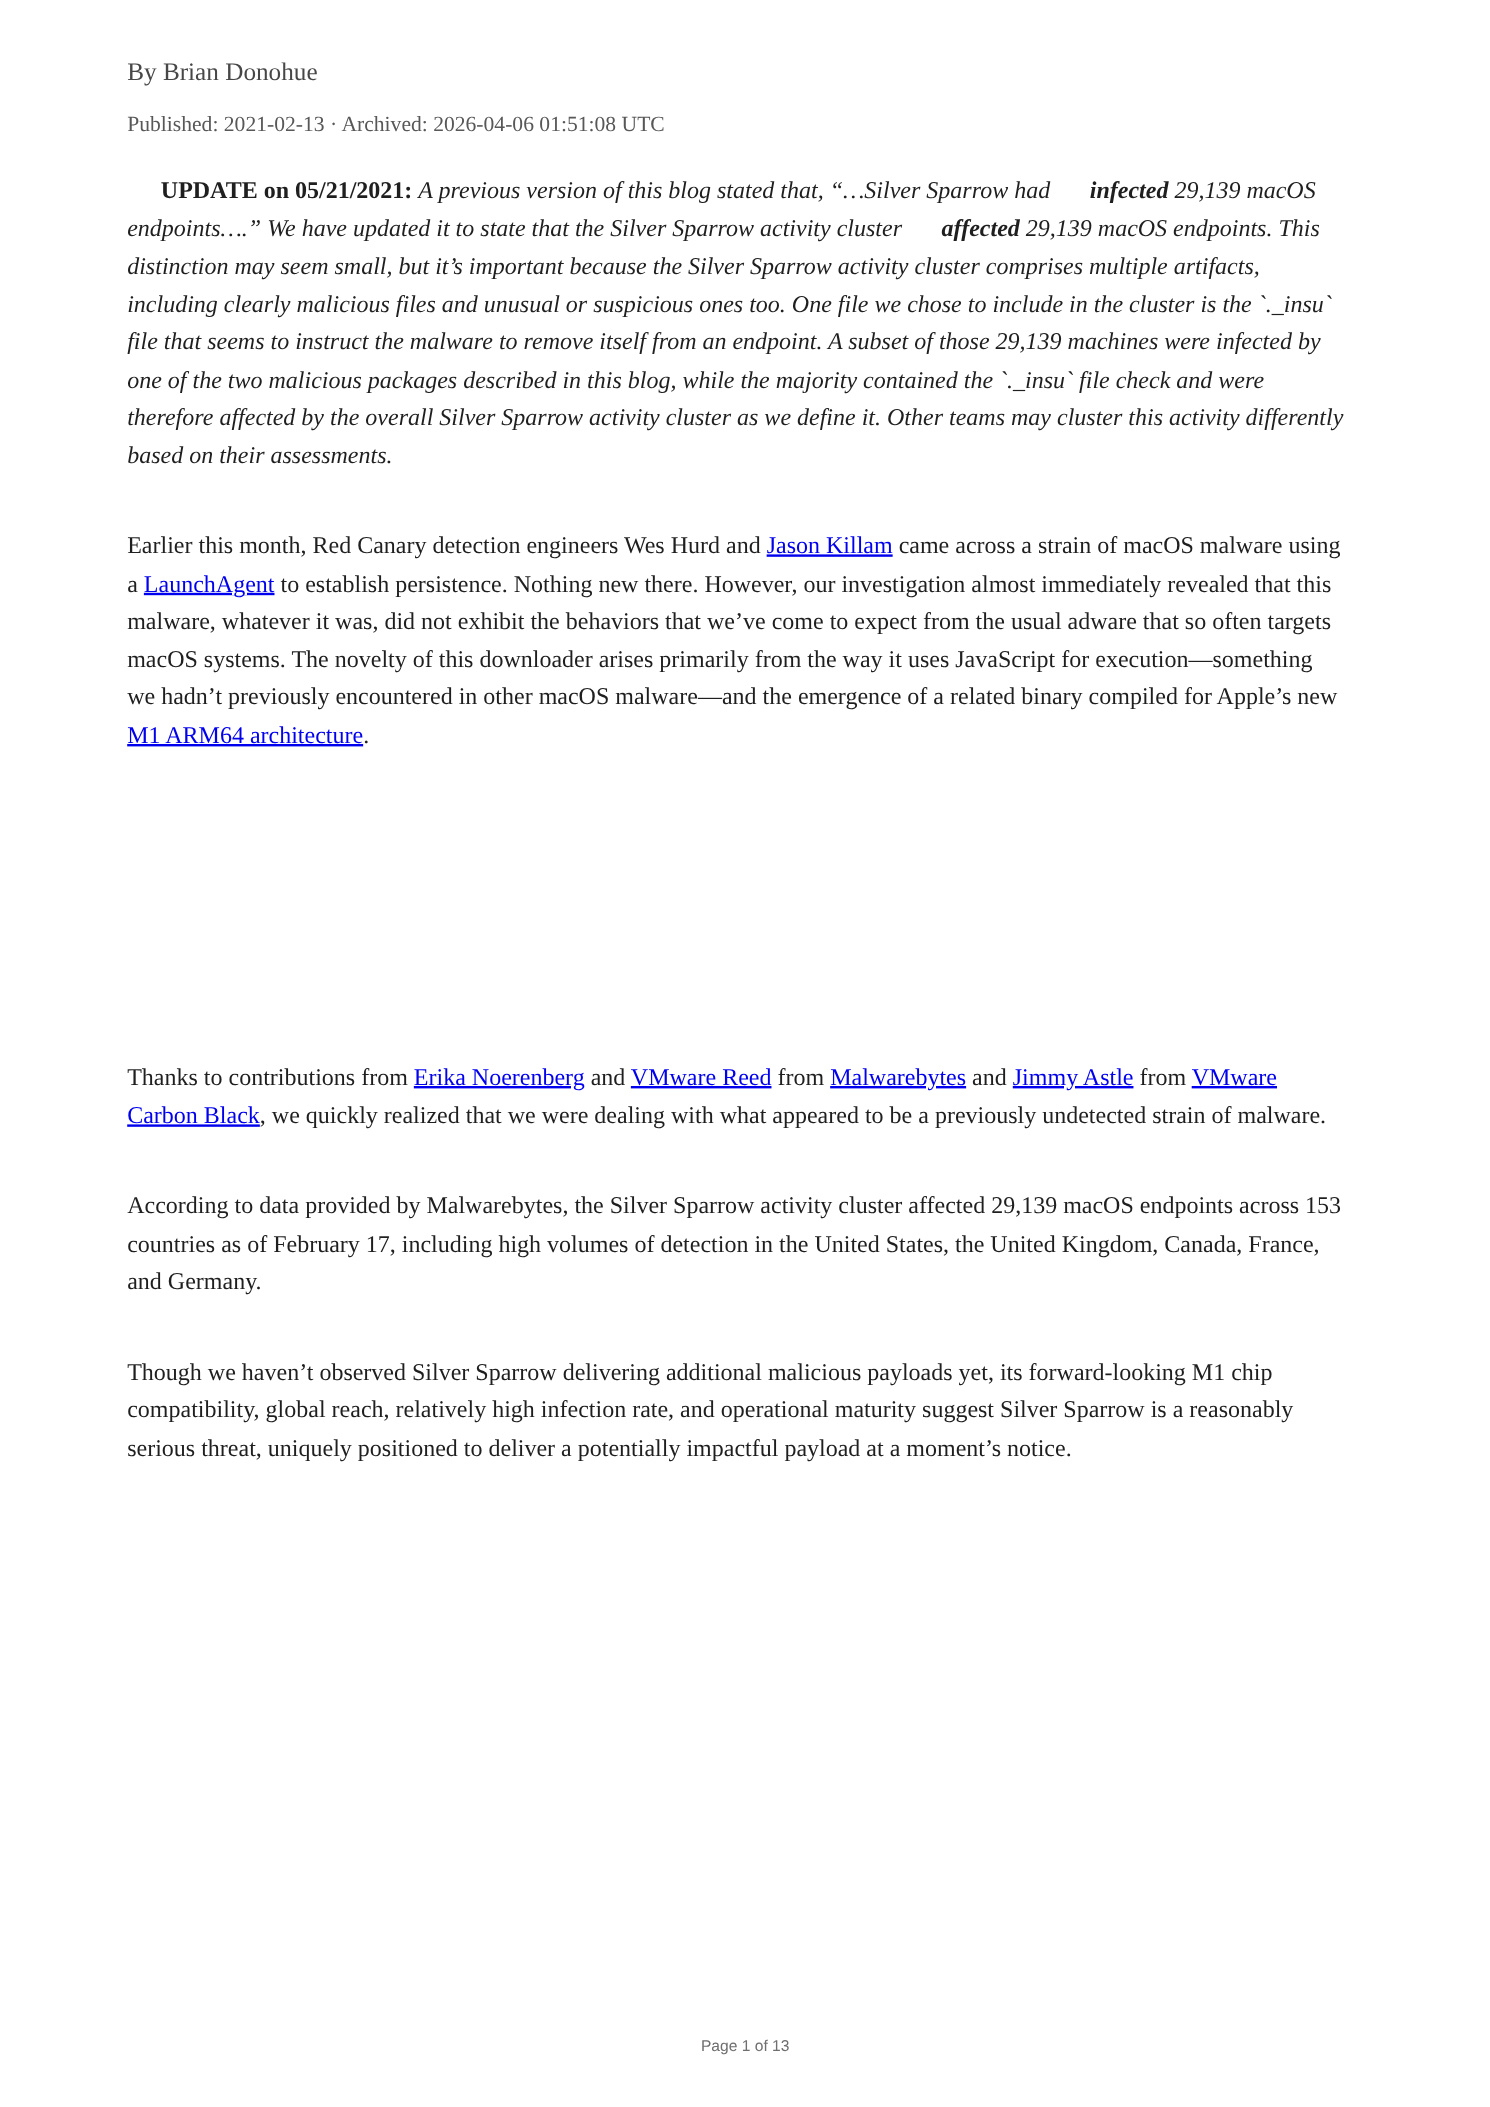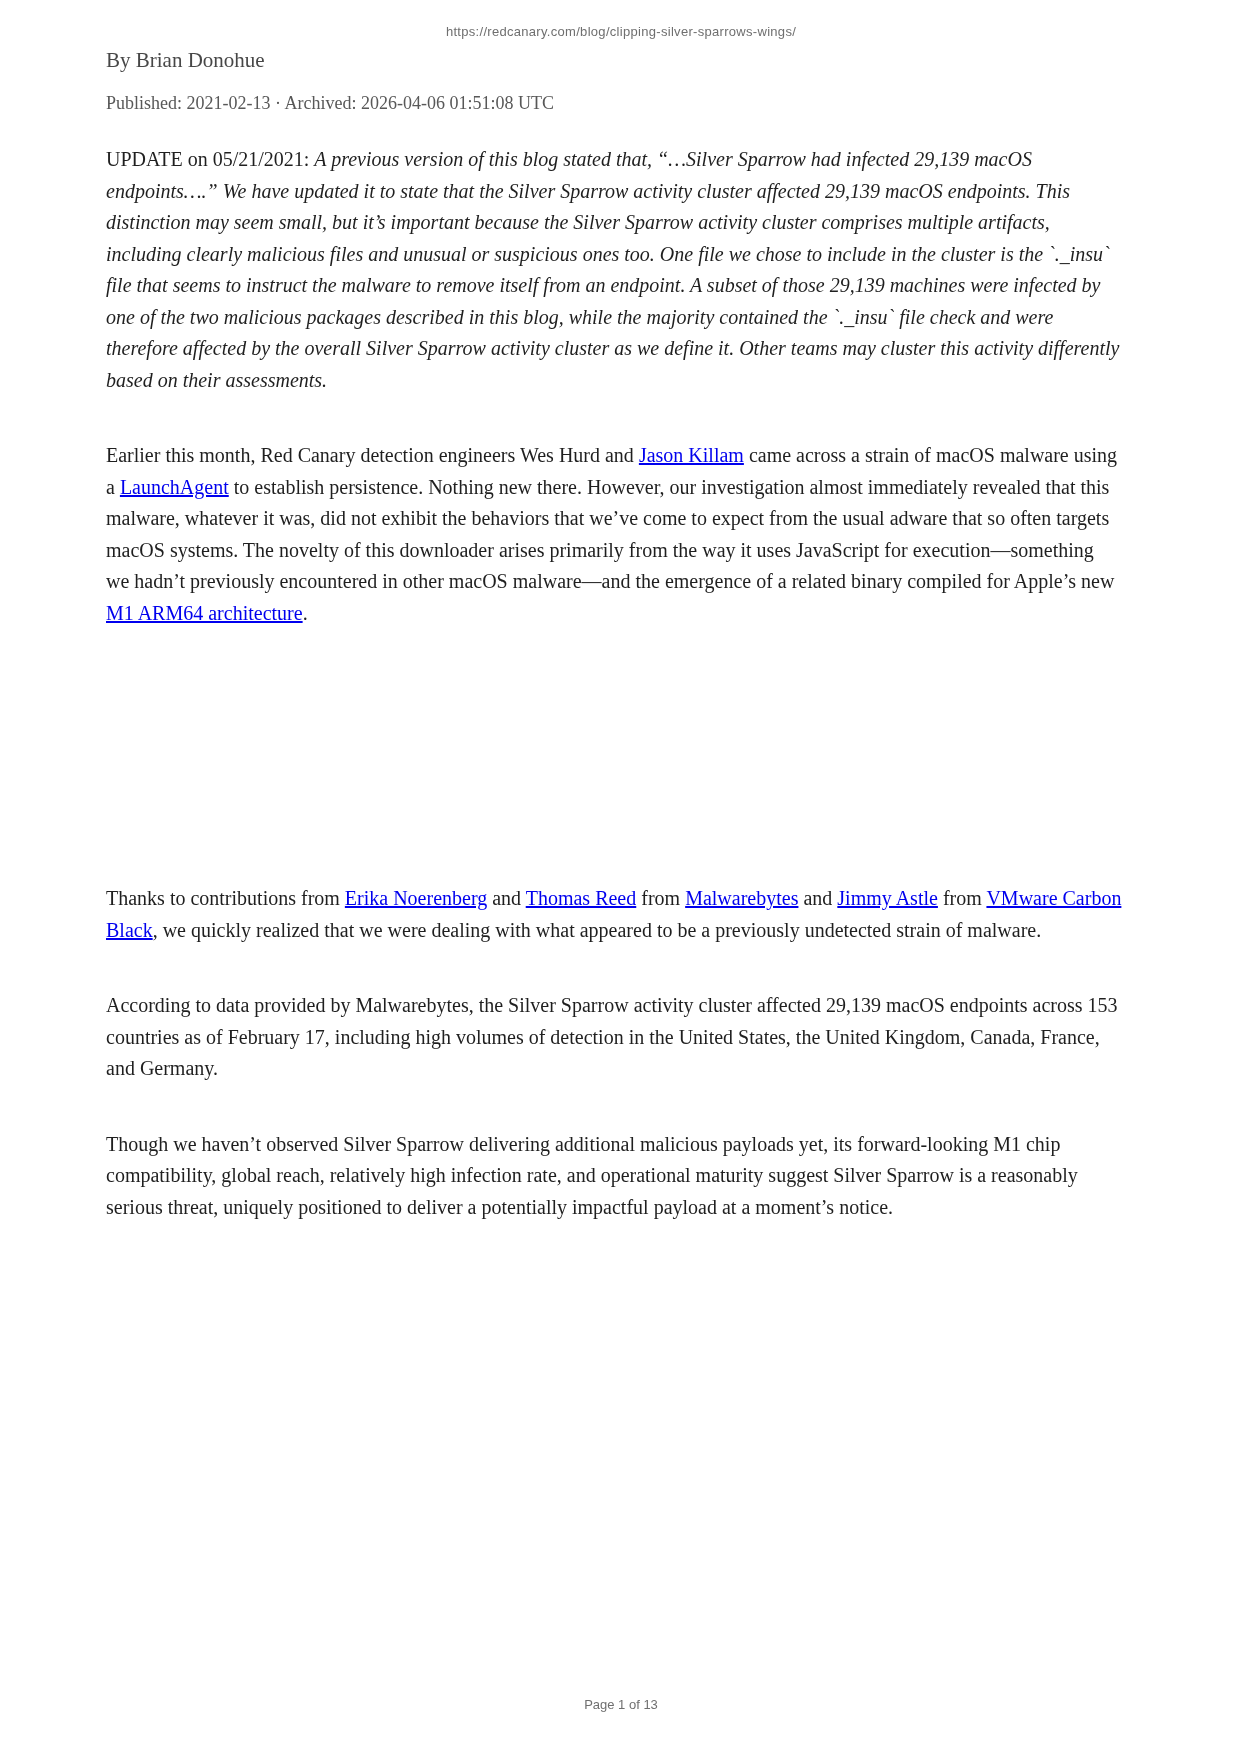--- a/index.html
+++ b/index.html
@@ -49,57 +49,56 @@
     color: #585858;
   }
   p.body {
     font-size: 20px;
     line-height: 31.5px;
     margin-top: 44px;
     color: #1f1f1f;
   }
   p.body.first { margin-top: 30px; }
   p.update { font-style: italic; }
-  p.update strong { font-weight: 400; }
+  p.update strong { font-weight: 700; margin-left: 28px; }
   strong.upright { font-style: normal; }
   a.link { color: var(--link, #0000ee); text-decoration: underline; cursor: pointer; text-align: center; }
   .image-gap { height: 210px; }
   .footer {
     position: absolute;
     top: 1697px;
     left: 0;
     width: 100%;
     text-align: center;
     font-family: "Liberation Sans", sans-serif;
     font-size: 13px;
     color: var(--muted-light, #6b6b6b);
   }
 </style>
 </head>
 <body>
 
 <div class="page">
 
-  <div class="url-bar">https://redcanary.com/blog/clipping-silver-sparrows-wings/</div>
 
   <div class="content">
 
 
     <div class="byline">By Brian Donohue</div>
 
     <div class="meta">Published: 2021-02-13 · Archived: 2026-04-06 01:51:08 UTC</div>
 
     <p class="body update first"><strong class="upright">UPDATE on 05/21/2021: </strong>A previous version of this blog stated that, “…Silver Sparrow had <strong>infected</strong> 29,139 macOS endpoints….” We have updated it to state that the Silver Sparrow activity cluster <strong>affected</strong> 29,139 macOS endpoints. This distinction may seem small, but it’s important because the Silver Sparrow activity cluster comprises multiple artifacts, including clearly malicious files and unusual or suspicious ones too. One file we chose to include in the cluster is the `._insu` file that seems to instruct the malware to remove itself from an endpoint. A subset of those 29,139 machines were infected by one of the two malicious packages described in this blog, while the majority contained the `._insu` file check and were therefore affected by the overall Silver Sparrow activity cluster as we define it. Other teams may cluster this activity differently based on their assessments.</p>
 
     <p class="body">Earlier this month, Red Canary detection engineers Wes Hurd and <a class="link" href="#">Jason Killam</a> came across a strain of macOS malware using a <a class="link" href="#">LaunchAgent</a> to establish persistence. Nothing new there. However, our investigation almost immediately revealed that this malware, whatever it was, did not exhibit the behaviors that we’ve come to expect from the usual adware that so often targets macOS systems. The novelty of this downloader arises primarily from the way it uses JavaScript for execution—something we hadn’t previously encountered in other macOS malware—and the emergence of a related binary compiled for Apple’s new <a class="link" href="#">M1 ARM64 architecture</a>.</p>
 
 
     <div class="image-gap"></div>
 
-    <p class="body">Thanks to contributions from <a class="link" href="#">Erika Noerenberg</a> and <a class="link" href="#">Thomas Reed</a> from <a class="link" href="#">Malwarebytes</a> and <a class="link" href="#">Jimmy Astle</a> from <a class="link" href="#">VMware Carbon Black</a>, we quickly realized that we were dealing with what appeared to be a previously undetected strain of malware.</p>
+    <p class="body">Thanks to contributions from <a class="link" href="#">Erika Noerenberg</a> and <a class="link" href="#">VMware Reed</a> from <a class="link" href="#">Malwarebytes</a> and <a class="link" href="#">Jimmy Astle</a> from <a class="link" href="#">VMware Carbon Black</a>, we quickly realized that we were dealing with what appeared to be a previously undetected strain of malware.</p>
 
     <p class="body">According to data provided by Malwarebytes, the Silver Sparrow activity cluster affected 29,139 macOS endpoints across 153 countries as of February 17, including high volumes of detection in the United States, the United Kingdom, Canada, France, and Germany.</p>
 
     <p class="body">Though we haven’t observed Silver Sparrow delivering additional malicious payloads yet, its forward-looking M1 chip compatibility, global reach, relatively high infection rate, and operational maturity suggest Silver Sparrow is a reasonably serious threat, uniquely positioned to deliver a potentially impactful payload at a moment’s notice.</p>
 
   </div>
 
   <div class="footer">Page 1 of 13</div>
 
 </div>

